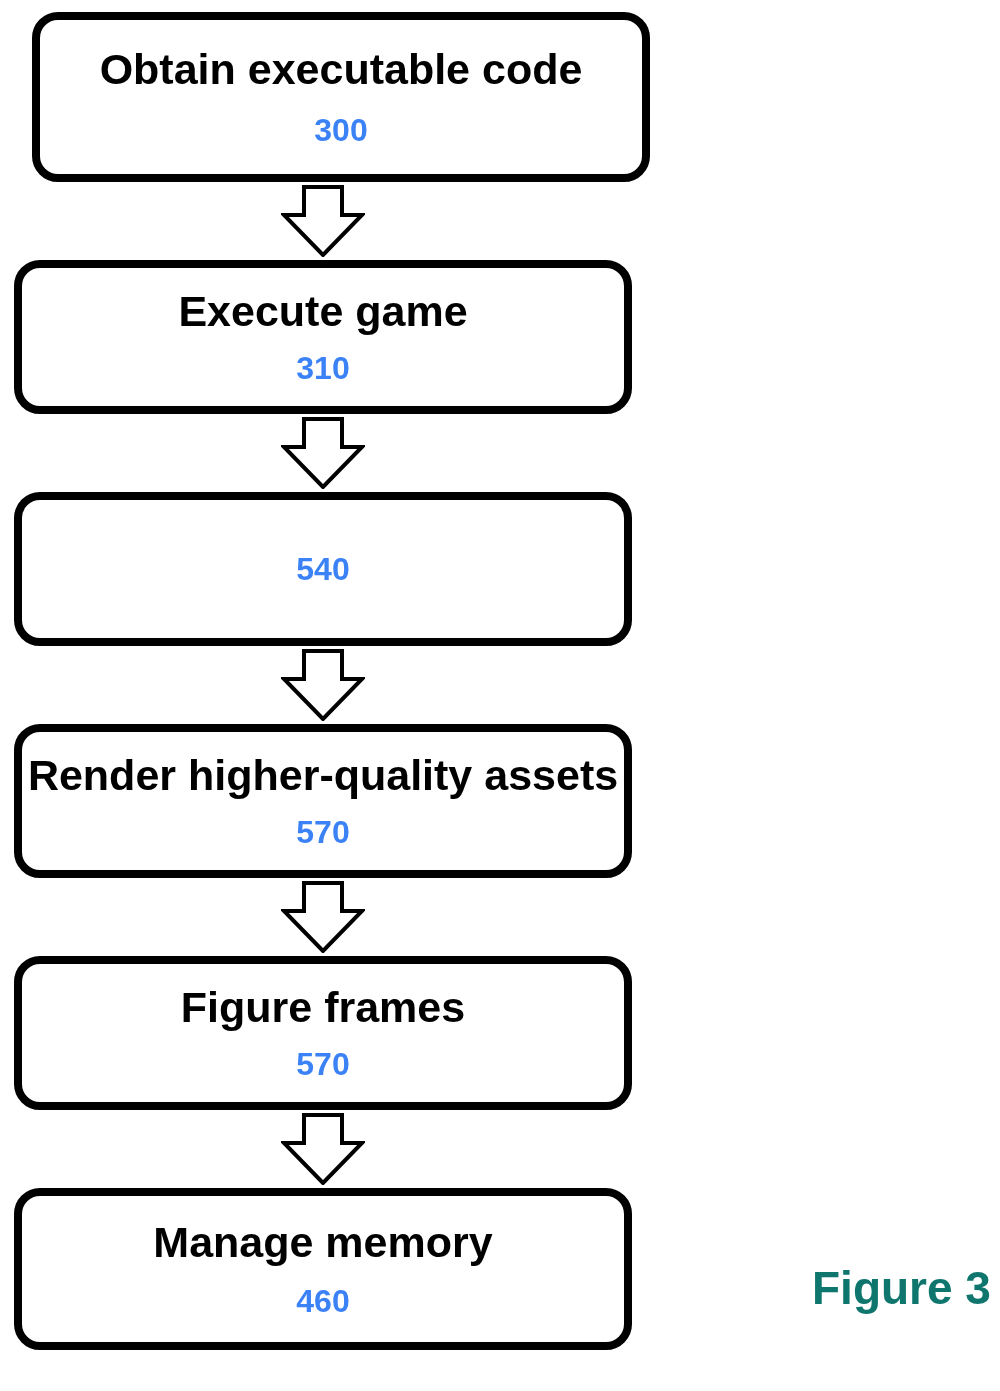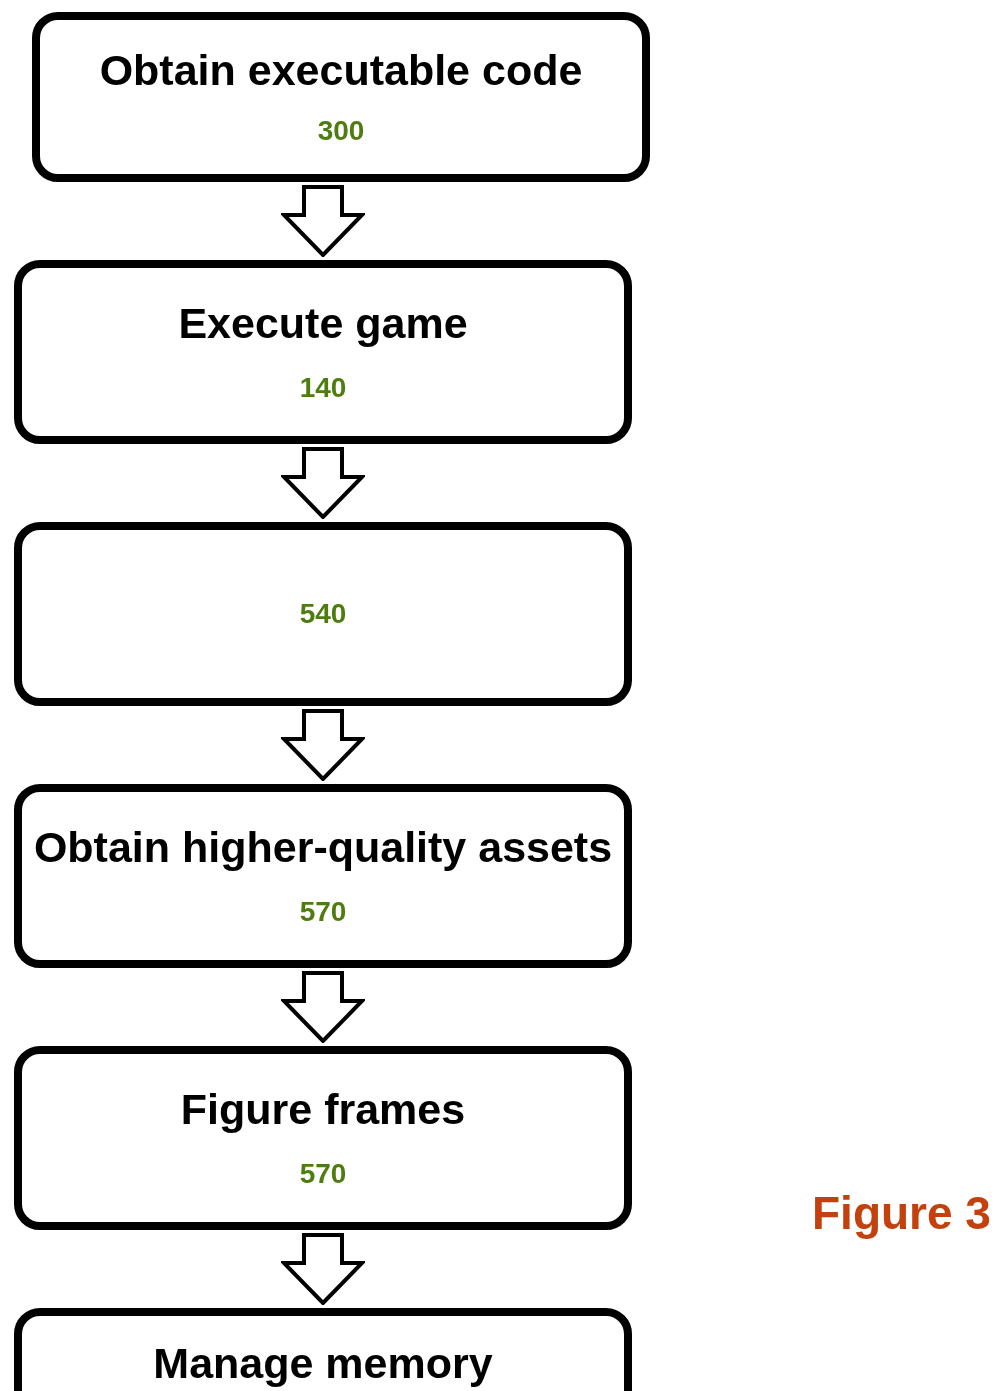--- a/index.html
+++ b/index.html
@@ -20,62 +20,62 @@
     left: 14px;
     top: 12px;
     width: 618px;
     display: flex;
     flex-direction: column;
     align-items: center;
   }
   .flow-box {
     width: 100%;
     box-sizing: border-box;
-    height: 184px;
+    height: 154px;
     border: 8px solid #000000;
     border-radius: 26px;
     background: #ffffff;
     display: flex;
     flex-direction: column;
     justify-content: space-evenly;
     align-items: center;
     padding: 4px 6px;
   }
   .flow-box.first { height: 170px; margin-left: 36px; }
   .flow-box.last  { height: 162px; }
   .box-label {
     font-size: 43px;
     font-weight: bold;
     color: #000000;
     line-height: 1;
     white-space: nowrap;
     text-align: center;
   }
   .box-number {
-    font-size: 28px;
+    font-size: 32px;
     font-weight: bold;
-    color: #4d7c0f;
+    color: #3b82f6;
     line-height: 1;
     text-align: center;
   }
   .arrow-gap {
     height: 78px;
     display: flex;
     align-items: center;
     justify-content: center;
   }
   .arrow-gap svg { display: block; }
   #figure-label {
     position: absolute;
     left: 812px;
-    top: 1190px;
+    top: 1265px;
     width: 185px;
     font-size: 46px;
     font-weight: bold;
-    color: #c2410c;
+    color: #0f766e;
     white-space: nowrap;
     line-height: 1;
   }
 </style>
 </head>
 <body>
 
 <div id="canvas">
 
   <div id="flow-column">
@@ -86,41 +86,41 @@
     </div>
 
     <div class="arrow-gap">
       <svg width="84" height="72" viewBox="0 0 84 72">
         <polygon points="23,2 61,2 61,30 81,30 42,70 3,30 23,30" fill="#ffffff" stroke="#000000" stroke-width="4" stroke-linejoin="miter"></polygon>
       </svg>
     </div>
 
     <div class="flow-box">
       <div class="box-label">Execute game</div>
-      <div class="box-number">140</div>
+      <div class="box-number">310</div>
     </div>
 
     <div class="arrow-gap">
       <svg width="84" height="72" viewBox="0 0 84 72">
         <polygon points="23,2 61,2 61,30 81,30 42,70 3,30 23,30" fill="#ffffff" stroke="#000000" stroke-width="4" stroke-linejoin="miter"></polygon>
       </svg>
     </div>
 
     <div class="flow-box">
       <div class="box-number">540</div>
     </div>
 
     <div class="arrow-gap">
       <svg width="84" height="72" viewBox="0 0 84 72">
         <polygon points="23,2 61,2 61,30 81,30 42,70 3,30 23,30" fill="#ffffff" stroke="#000000" stroke-width="4" stroke-linejoin="miter"></polygon>
       </svg>
     </div>
 
     <div class="flow-box">
-      <div class="box-label">Obtain higher-quality assets</div>
+      <div class="box-label">Render higher-quality assets</div>
       <div class="box-number">570</div>
     </div>
 
     <div class="arrow-gap">
       <svg width="84" height="72" viewBox="0 0 84 72">
         <polygon points="23,2 61,2 61,30 81,30 42,70 3,30 23,30" fill="#ffffff" stroke="#000000" stroke-width="4" stroke-linejoin="miter"></polygon>
       </svg>
     </div>
 
     <div class="flow-box">

